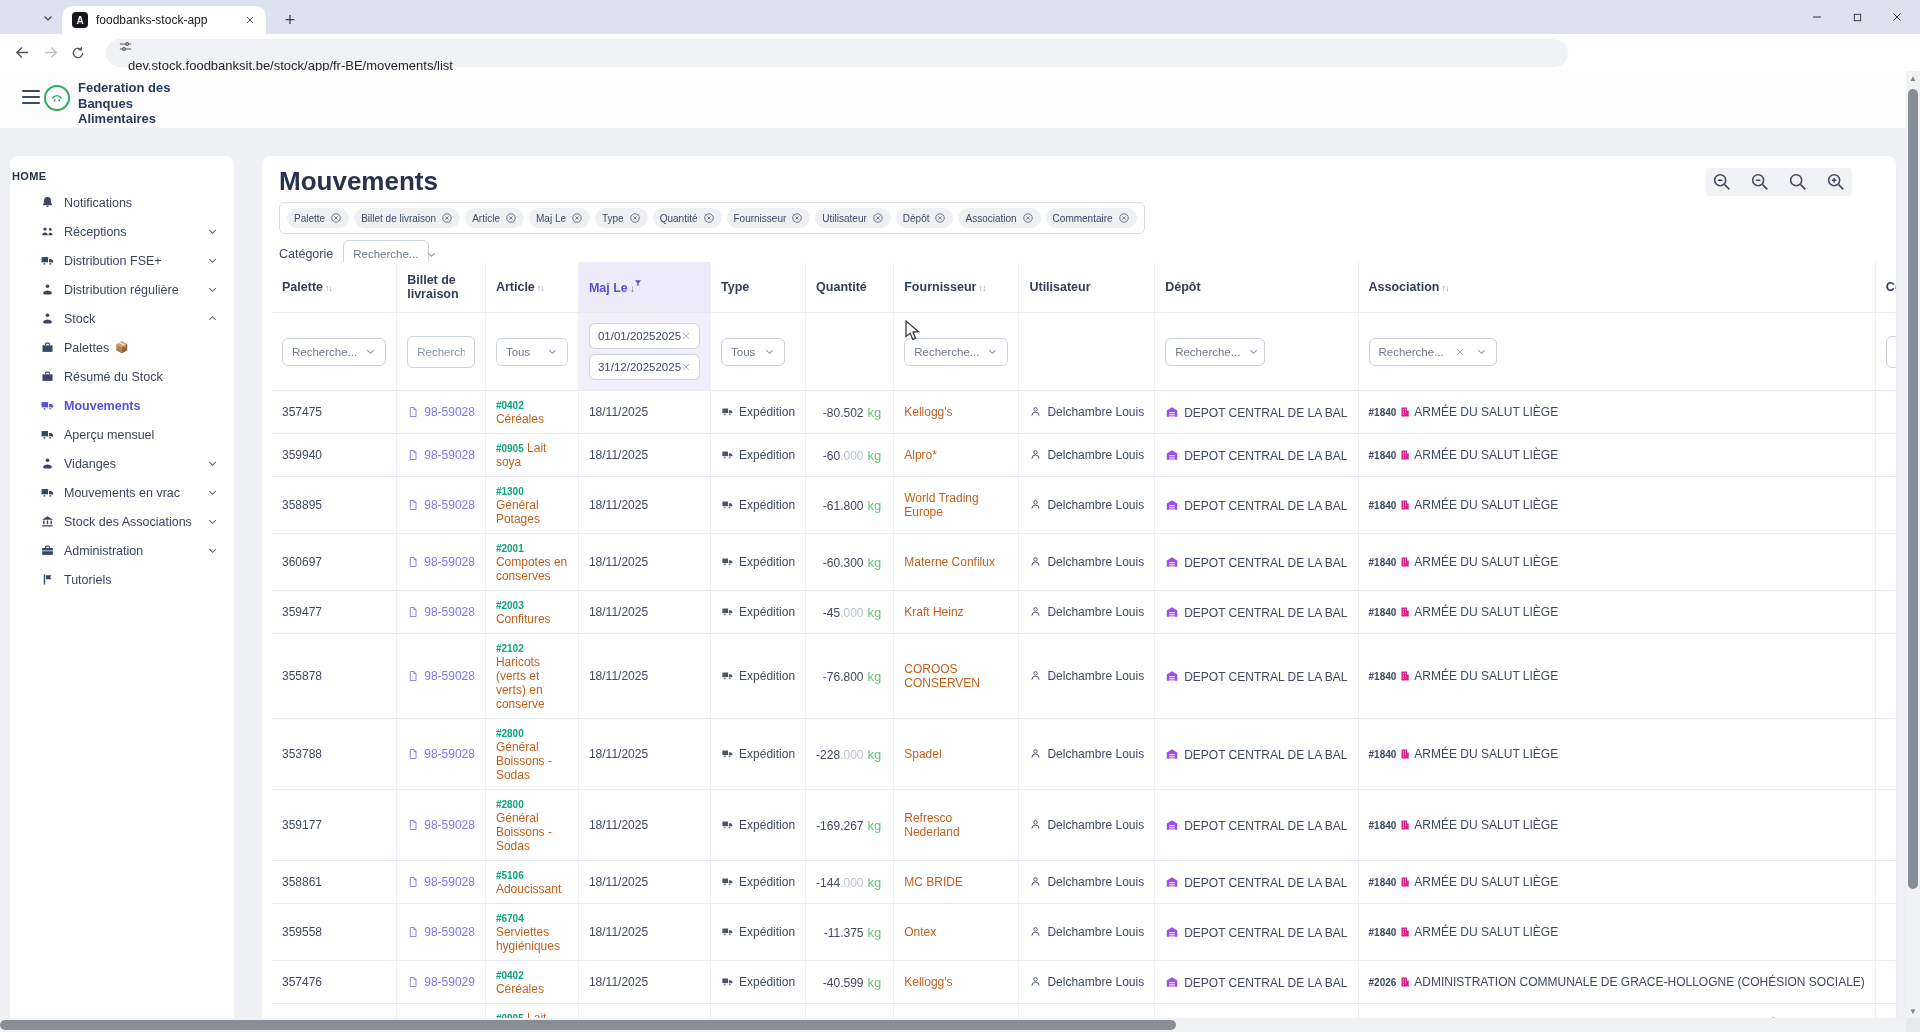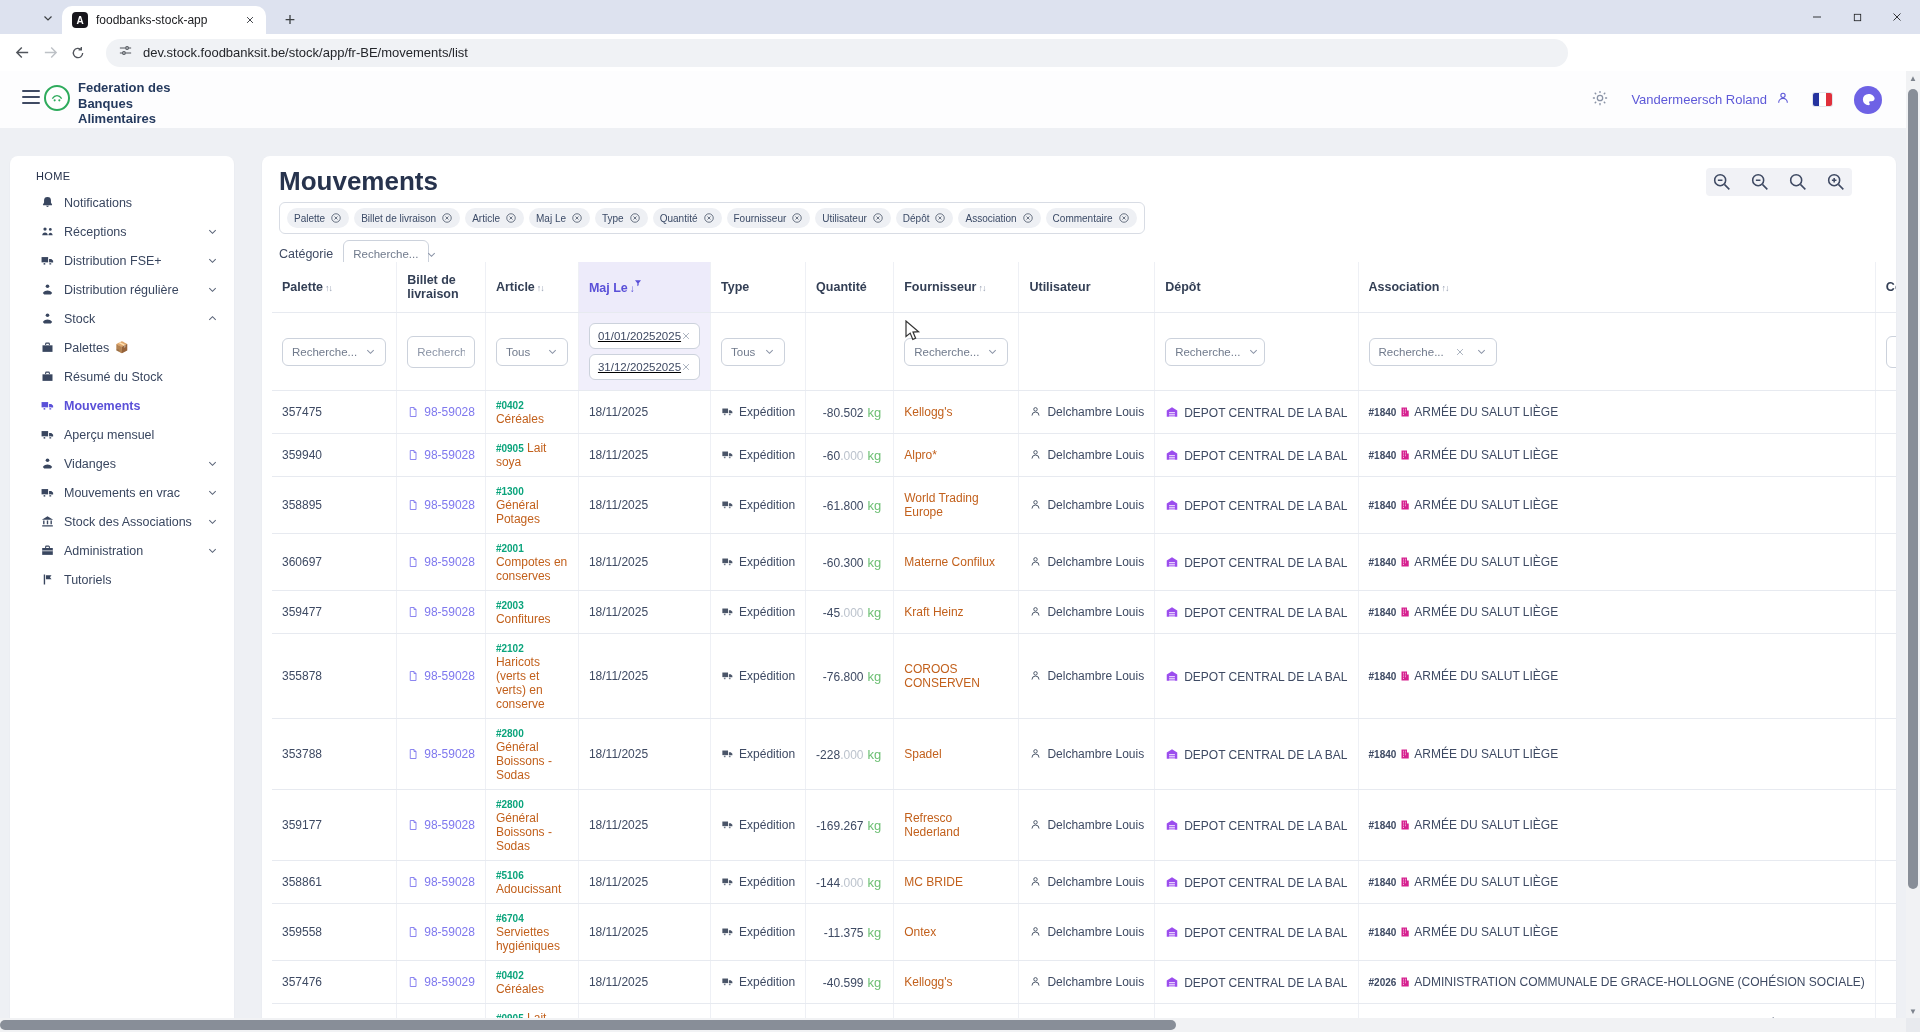--- a/index.html
+++ b/index.html
@@ -14,21 +14,21 @@
   .tab-title { font-size:12px; color:#202124; margin-left:8px; flex:1; white-space:nowrap; overflow:hidden; }
   .tab-close { width:16px; height:16px; display:flex; align-items:center; justify-content:center; color:#44474d; }
   .new-tab { position:absolute; left:278px; top:8px; width:24px; height:24px; display:flex; align-items:center; justify-content:center; color:#3c4043; font-size:18px; }
   .win-controls { position:absolute; right:8px; top:0; height:34px; display:flex; align-items:center; gap:26px; color:#202124; padding-right:8px; }
   .win-controls span { width:14px; height:14px; display:flex; align-items:center; justify-content:center; }
 
   .addressbar { position:absolute; left:0; top:34px; width:1920px; height:37px; background:#fff; display:flex; align-items:center; }
   .nav-ic { width:28px; height:28px; display:flex; align-items:center; justify-content:center; color:#51555c; }
   .nav-ic.back { margin-left:8px; }
   .nav-ic.fwd { color:#bdc1c6; }
-  .url-pill { margin-left:14px; width:1462px; height:28px; background:#f0f2f5; border-radius:14px; display:flex; align-items:center; padding:0 12px; }
+  .url-pill { margin-left:14px; width:1462px; height:28px; background:#f0f2f5; border-radius:14px; display:flex; align-items:flex-start; padding:0 12px;flex-direction:column; }
   .url-text { font-size:13px; color:#24262b; margin-left:10px; white-space:nowrap; }
   .bar-right { position:absolute; right:6px; top:34px; height:37px; display:flex; align-items:center; gap:11px; }
   .ext-check { width:18px; height:18px; background:#2e9e44; border-radius:4px; display:flex; align-items:center; justify-content:center; color:#fff; }
   .ext-dot { width:15px; height:15px; border-radius:50%; background:#e8415c; }
   .bar-sep { width:1px; height:18px; background:#d4d7dc; }
   .avatar { width:25px; height:25px; border-radius:50%; background:radial-gradient(circle at 50% 38%, #c9a489 0 38%, #8a6a52 39% 100%); border:1px solid #d9dce1; }
 
   
   .app-header { position:absolute; left:0; top:71px; width:1920px; height:57px; background:#fdfdfe; }
   .hamburger { position:absolute; left:22px; top:19px; width:18px; height:14px; display:flex; flex-direction:column; justify-content:space-between; }
@@ -37,21 +37,21 @@
   .org-name { position:absolute; left:78px; top:9px; font-size:13px; font-weight:bold; color:#253a5e; line-height:1.2; }
   .hdr-right { position:absolute; right:38px; top:0; height:57px; display:flex; align-items:center; gap:22px; }
   .sun { color:#8a93a6; }
   .user { display:flex; align-items:center; gap:8px; color:#5e59d8; font-size:13px; }
   .flag { width:19px; height:13px; border-radius:2px; overflow:hidden; display:flex; box-shadow:0 0 0 1px #e2e5ea; }
   .flag i { flex:1; }
   .palette-btn { width:28px; height:28px; border-radius:50%; background:#6e62e5; display:flex; align-items:center; justify-content:center; color:#fff; }
 
   
   .sidebar { position:absolute; left:10px; top:156px; width:224px; height:876px; background:#fff; border-radius:8px; box-shadow:0 1px 2px rgba(30,40,70,.06); padding:14px 0 0 0; }
-  .side-section { font-size:11px; font-weight:normal; color:#25304a; letter-spacing:.4px; padding:0 0 6px 26px; }
+  .side-section { font-size:11px; font-weight:bold; color:#25304a; letter-spacing:.4px; padding:0 0 6px 2px; }
   .side-item { position:relative; display:flex; align-items:center; height:29px; padding-left:30px; color:#39465f; font-size:12.5px; cursor:default; }
   .side-item .icon { width:15px; height:15px; margin-right:9px; flex:0 0 15px; color:#39465f; }
   .side-item.indent { }
   .side-item.active { color:var(--accent); font-weight:bold; }
   .side-item.active .icon { color:var(--accent); }
   .side-suffix { margin-left:6px; font-size:11px; }
   .side-chev { position:absolute; right:16px; top:9px; width:11px; height:11px; color:#5a6478; }
 
   
   .card { position:absolute; left:262px; top:156px; width:1634px; height:876px; background:#fff; border-radius:8px; box-shadow:0 1px 2px rgba(30,40,70,.06); overflow:hidden; }
@@ -71,21 +71,21 @@
 
   
   .table-wrap { position:absolute; left:10px; top:106px; width:1700px; }
   table { border-collapse:collapse; table-layout:fixed; }
   th, td { border-bottom:1px solid #e7eaf0; border-right:1px solid #eef0f5; text-align:left; vertical-align:middle; }
   th { padding:11px 10px; font-size:12.5px; color:#333f55; font-weight:bold; background:#fff; }
   th.hl { background:#edebfa; color:var(--accent); }
   .sort { font-size:9px; color:#97a0b2; letter-spacing:-1px; margin-left:2px; }
   .sort.active { color:var(--accent); font-size:10px; }
   .funnel { width:8px; height:8px; color:var(--accent); vertical-align:super; display:inline-block; }
-  tr.filters td { padding:10px 10px;text-decoration:underline; }
+  tr.filters td { padding:10px 10px; }
   tr.filters td.hl { background:#f1effb; }
   .fsel { width:100%; }
   .fsel.sm { width:auto; min-width:64px;text-align:right; }
   .finput { width:100%; height:32px; border:1px solid #ccd2dc; border-radius:6px; padding:0 9px; font-size:11.5px; color:#3f4a63; font-family:"Liberation Sans",sans-serif; background:#fff; }
   .finput::placeholder { color:#8b94a6; }
   .datebox { display:flex; align-items:center; justify-content:space-between; height:26px; background:#fff; border:1px solid #ccd2dc; border-radius:6px; padding:0 8px; font-size:11.5px; color:#3f4a63; }
   .datebox + .datebox { margin-top:5px; }
   .datebox .xsm { width:10px; height:10px; color:#9aa3b2; }
   td.cell { padding:7px 10px; font-size:12px; color:#3e4a63; }
   td.num { text-align:right; padding-right:12px; white-space:nowrap; }
@@ -229,43 +229,20 @@
         <svg width="16" height="16" viewBox="0 0 24 24">
           <path d="M5 13c2-3 5-4.5 7-4.5S17 10 19 13" fill="none" stroke="currentColor" stroke-width="2"></path>
           <circle cx="8.5" cy="15.5" r="1.6" fill="currentColor"></circle>
           <circle cx="15.5" cy="15.5" r="1.6" fill="currentColor"></circle>
         </svg>
       </div>
     <div class="org-name">
       <div>Federation des</div>
       <div>Banques</div>
       <div>Alimentaires</div>
-    </div>
-    <div class="hdr-right">
-      <span class="sun"><svg width="18" height="18" viewBox="0 0 24 24">
-            <circle cx="12" cy="12" r="3.6" fill="none" stroke="currentColor" stroke-width="1.7"></circle>
-            <path d="M12 2.5v2.7M12 18.8v2.7M2.5 12h2.7M18.8 12h2.7M5 5l1.9 1.9M17.1 17.1L19 19M19 5l-1.9 1.9M6.9 17.1L5 19" stroke="currentColor" stroke-width="1.7"></path>
-          </svg></span>
-      <span class="user">
-        <span>Vandermeersch Roland</span>
-        <span><svg width="16" height="16" viewBox="0 0 24 24">
-              <circle cx="12" cy="8" r="3.2" fill="none" stroke="currentColor" stroke-width="1.7"></circle>
-              <path d="M5.5 19a6.5 6.5 0 0 1 13 0" fill="none" stroke="currentColor" stroke-width="1.7"></path>
-            </svg></span>
-      </span>
-      <span class="flag">
-          <i class="fb" style="background: rgb(38, 51, 159);"></i>
-          <i style="background:#fff"></i>
-          <i class="fr" style="background: rgb(224, 48, 59);"></i>
-        </span>
-      <span class="palette-btn">
-          <svg width="15" height="15" viewBox="0 0 24 24">
-            <path d="M12 3a9 9 0 0 0 0 18c1.4 0 2.1-.8 2.1-1.8 0-.6-.3-1-.6-1.4-.3-.4-.5-.8-.5-1.3 0-1 .8-1.8 1.9-1.8H17A4.9 4.9 0 0 0 21.8 10C21.3 6 17.1 3 12 3z" fill="currentColor"></path>
-          </svg>
-        </span>
     </div>
   </div>
 
   <aside class="sidebar">
     <div class="side-section">HOME</div>
     <nav>
         <div class="side-item">
           <span class="icon">
             <svg viewBox="0 0 24 24">
               <path d="M12 3a5.5 5.5 0 0 0-5.5 5.5V12l-1.7 3.2a.7.7 0 0 0 .6 1.1h13.2a.7.7 0 0 0 .6-1.1L17.5 12V8.5A5.5 5.5 0 0 0 12 3zm-2.3 14.3a2.4 2.4 0 0 0 4.6 0z" fill="currentColor"></path>

